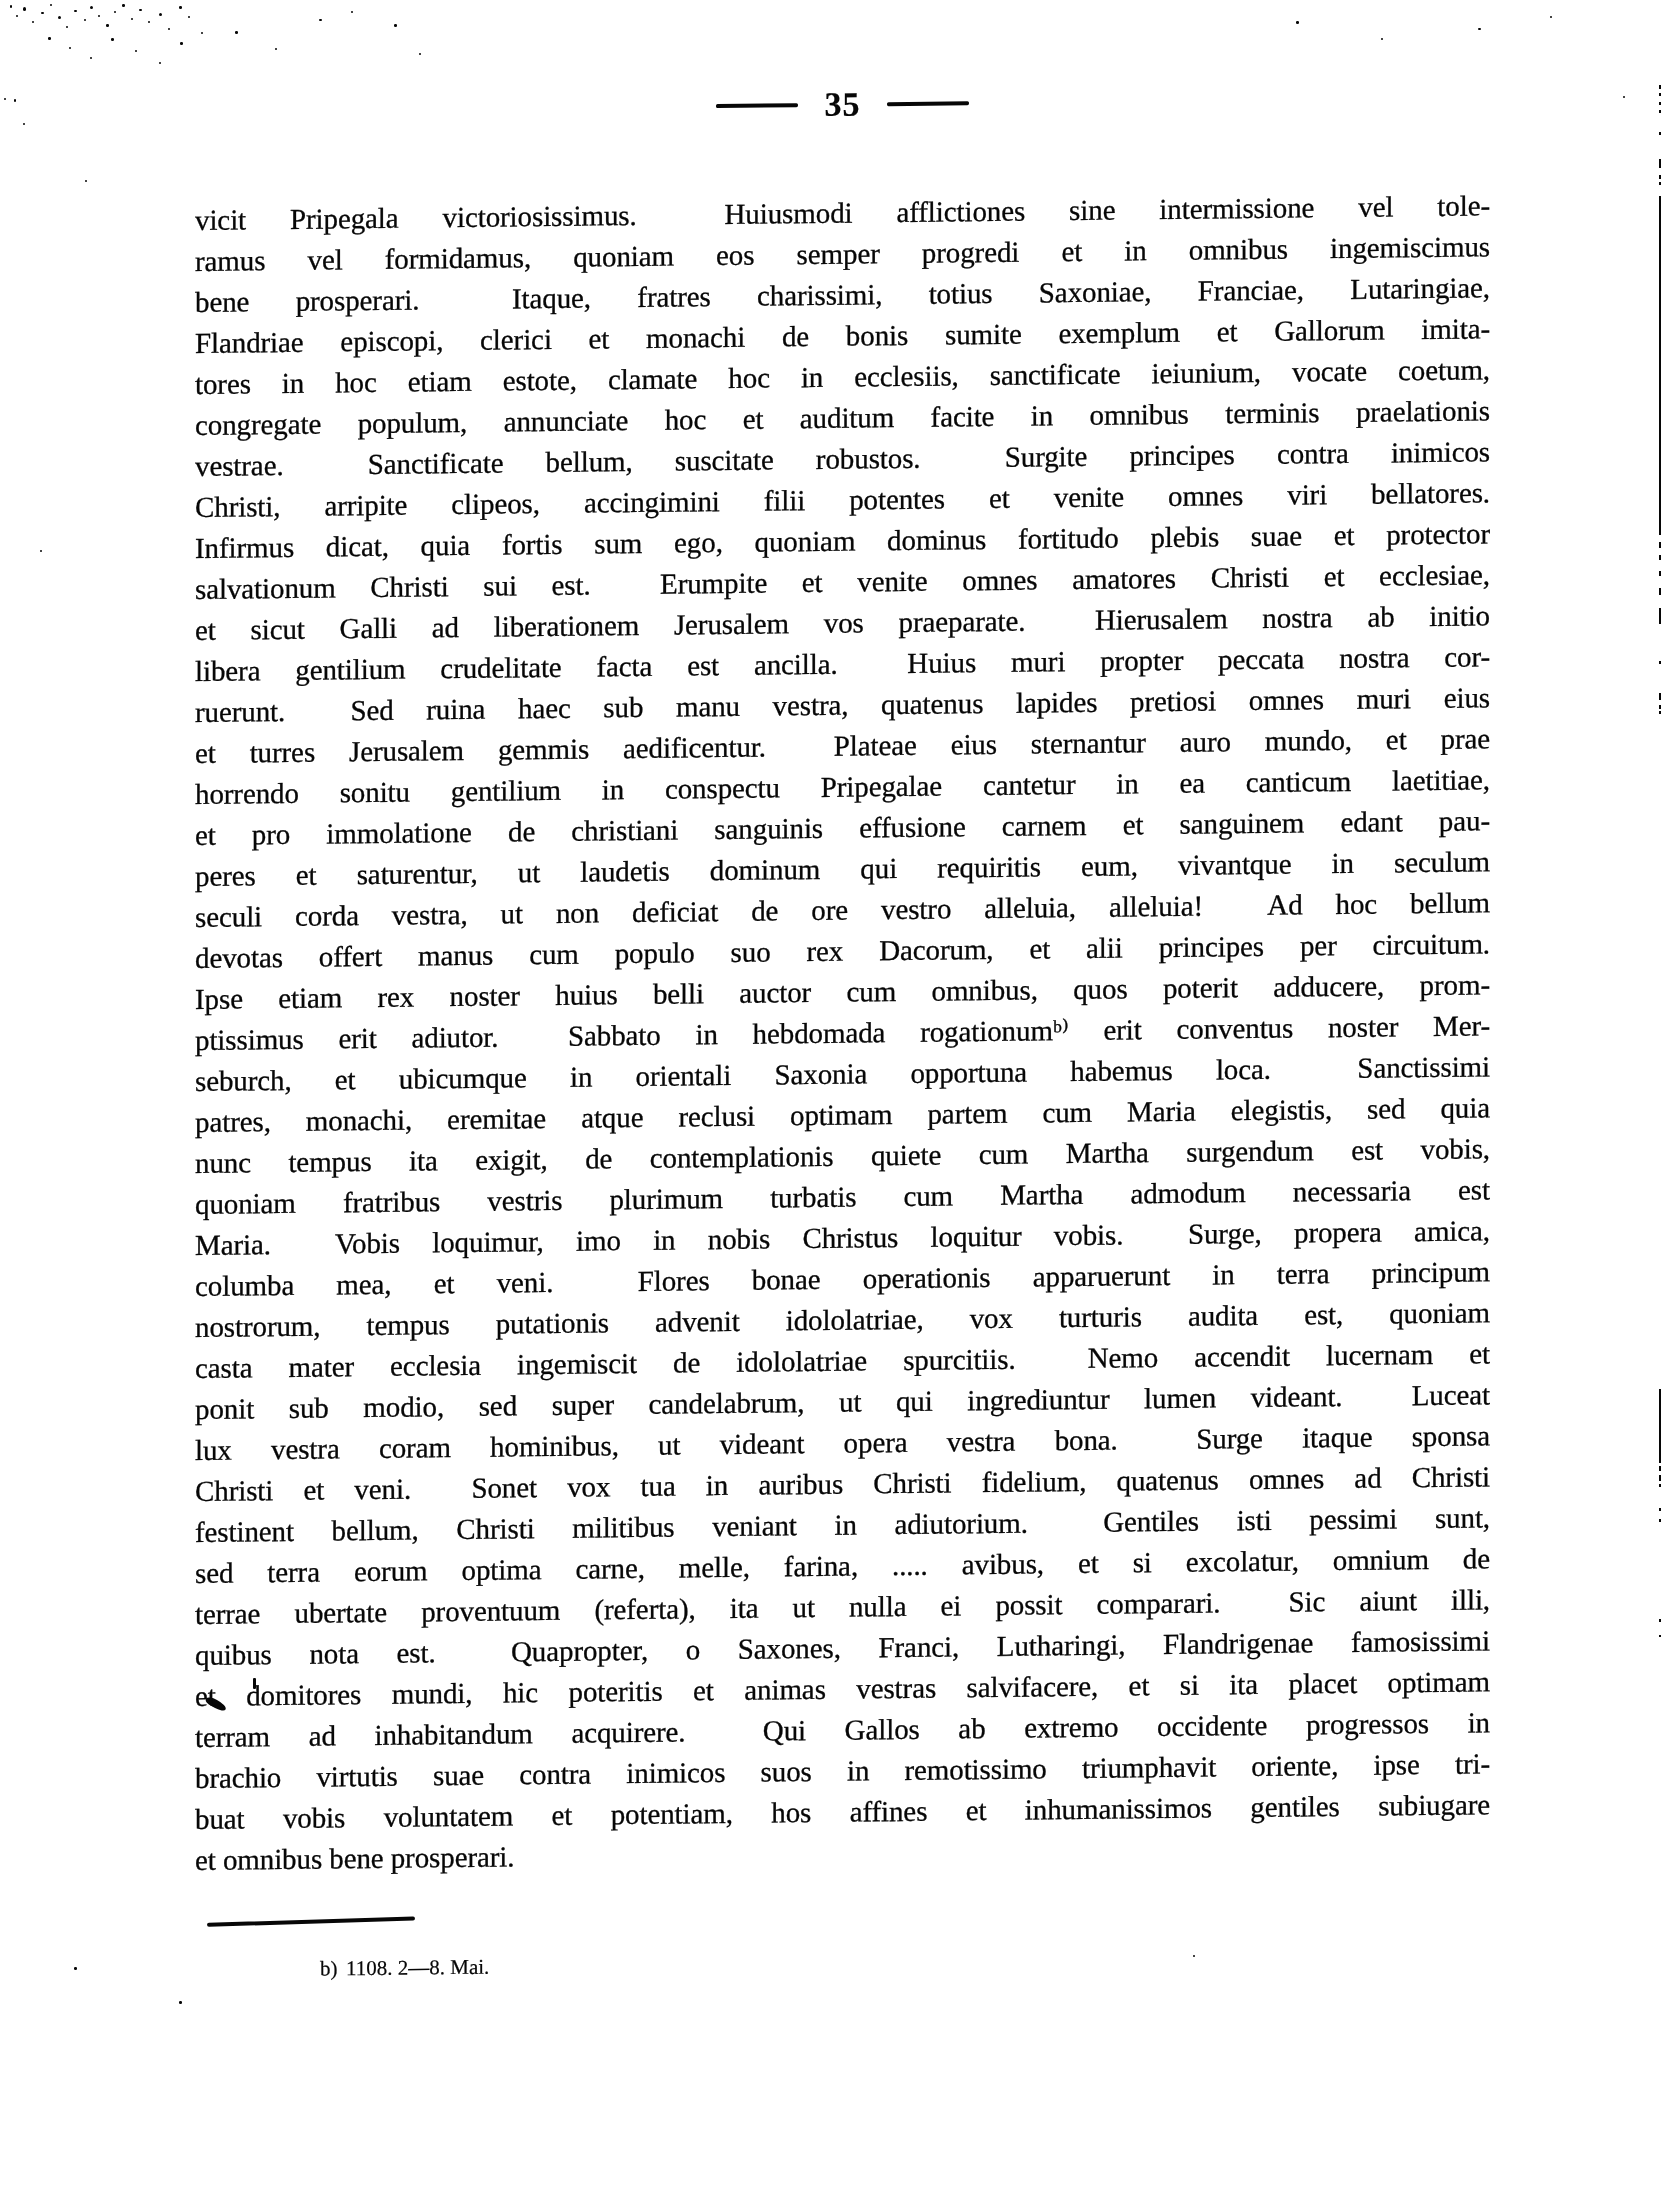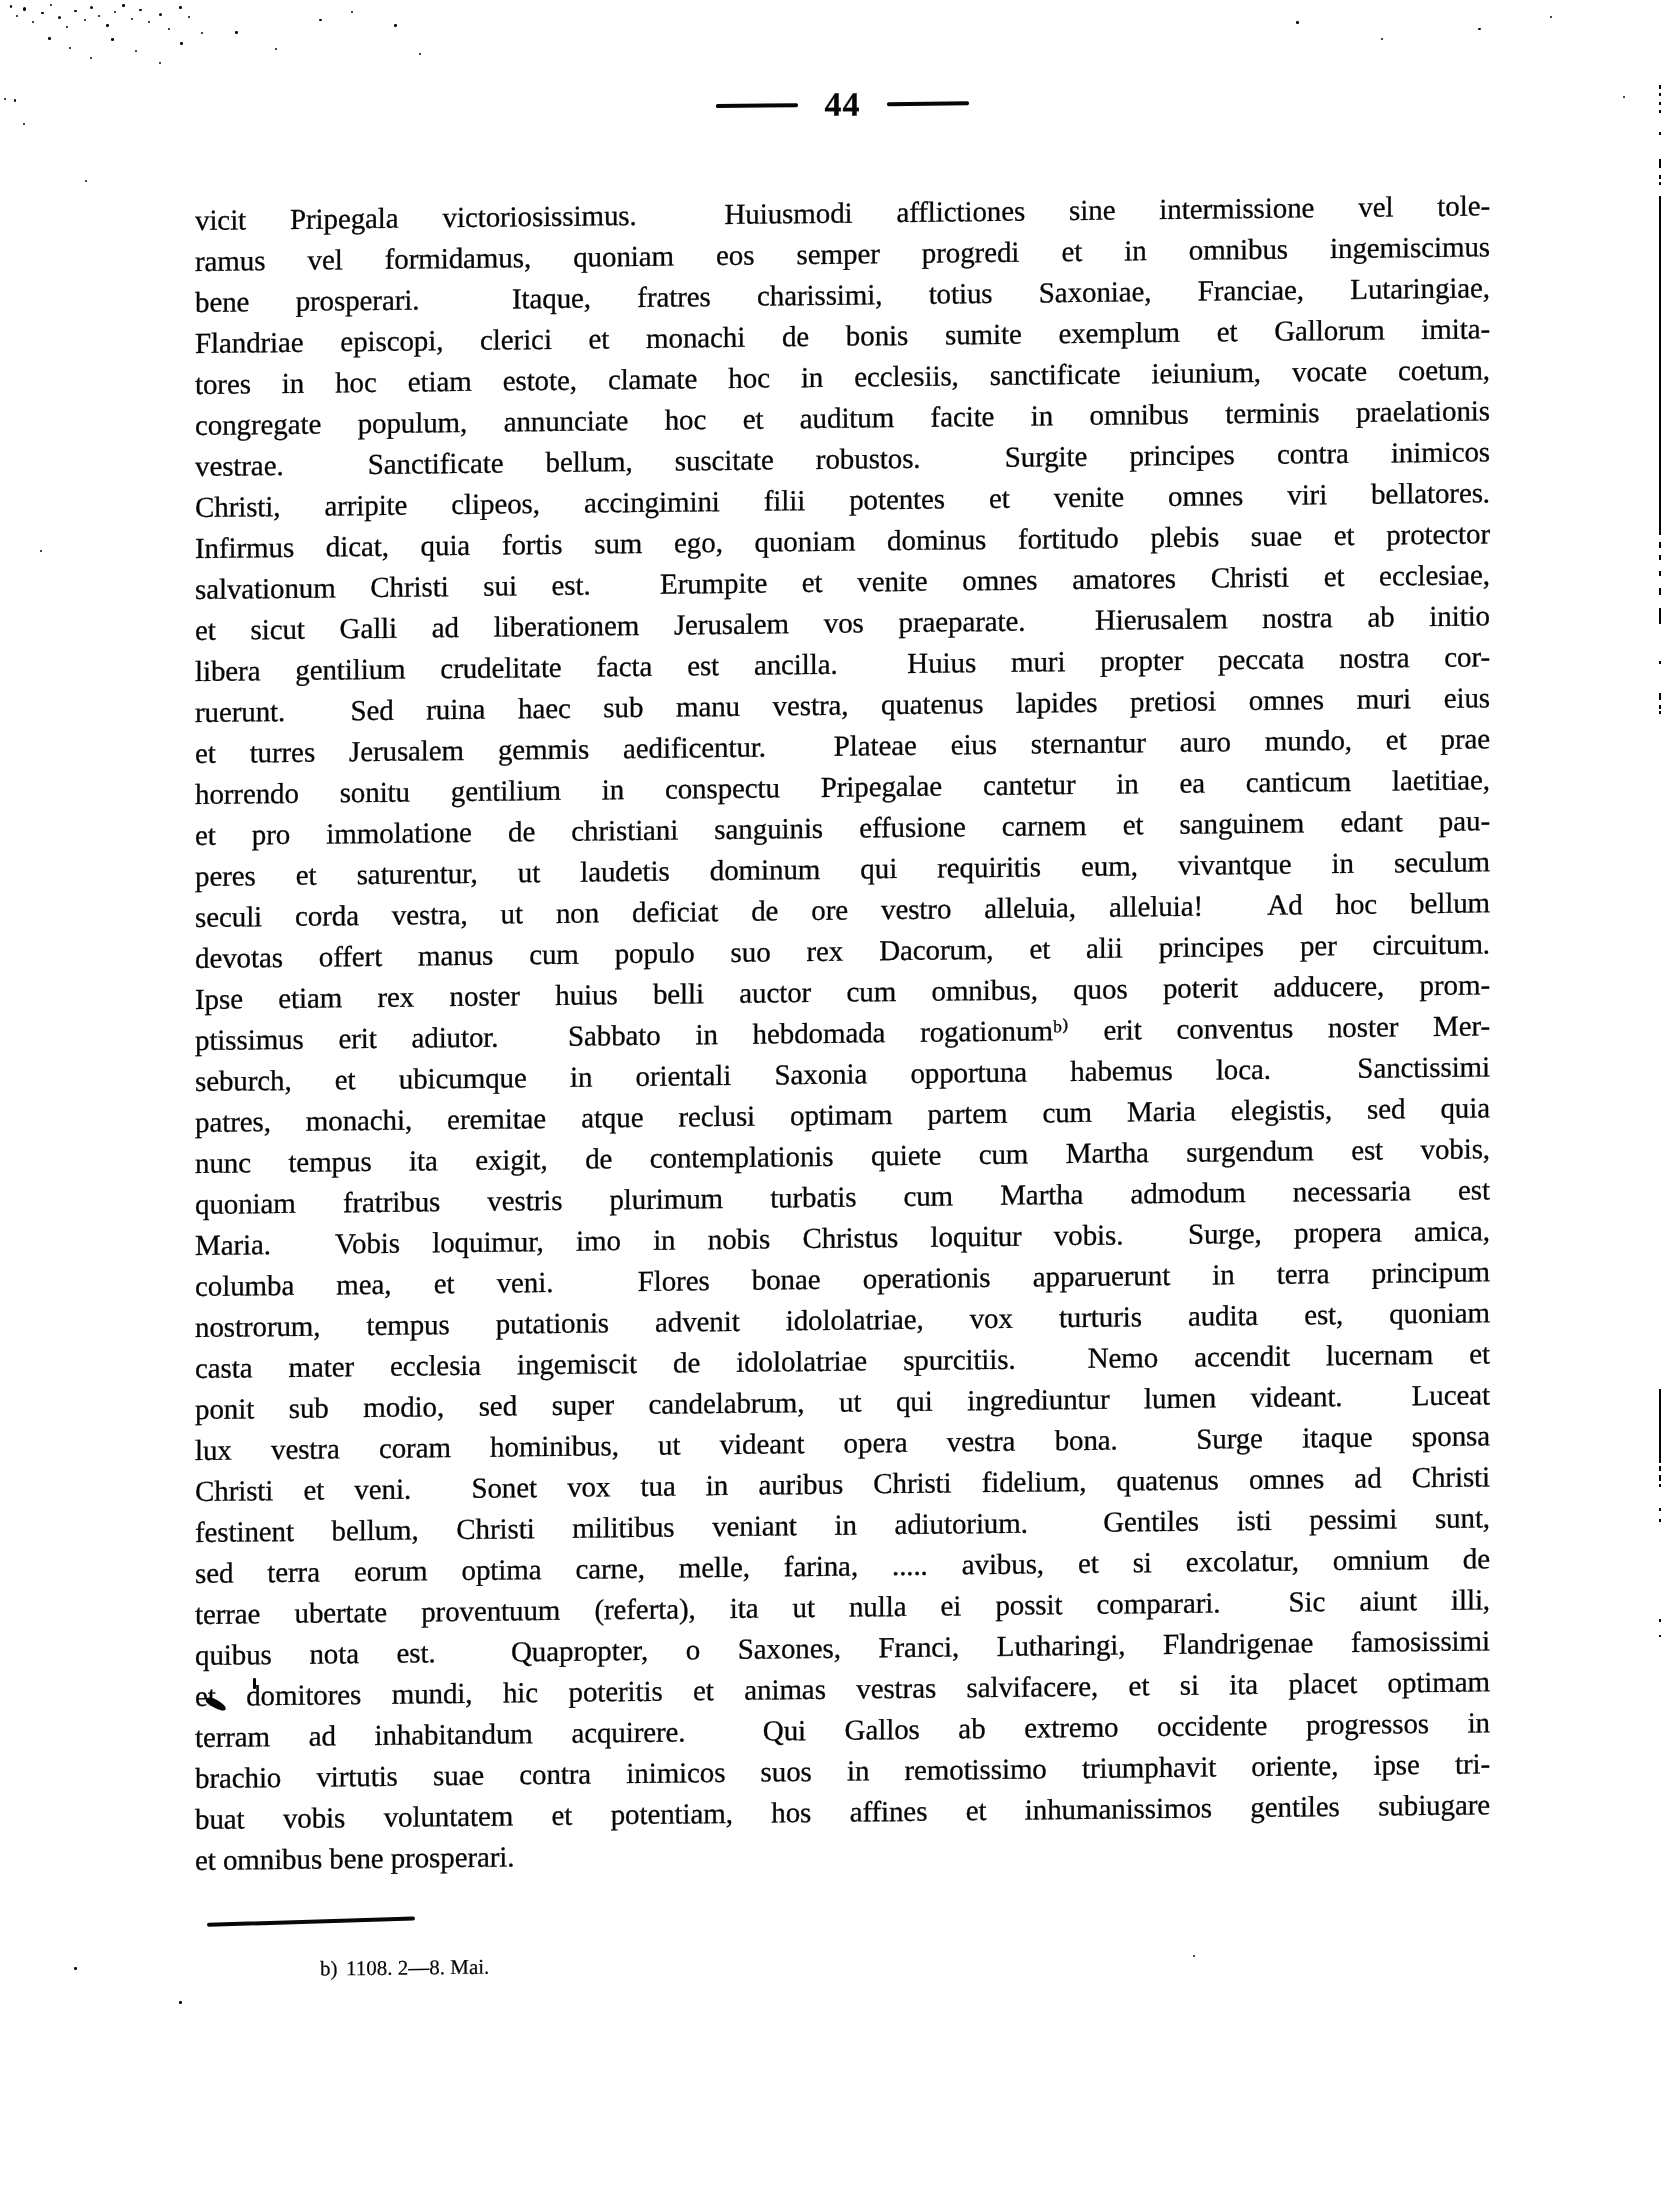--- a/index.html
+++ b/index.html
@@ -136,21 +136,21 @@
       <div class="vmark" style="left: 1659px; top: 1619px; height: 2.6px;"></div>
       <div class="vmark" style="left: 1659px; top: 1635px; height: 2.1px;"></div>
       <div class="swash"></div>
       <div class="tickmark"></div>
     </div>
 
   <div class="tilt">
 
     <div class="page-header">
       <span class="header-dash"></span>
-      <span class="pagenum">44</span>
+      <span class="pagenum">35</span>
       <span class="header-dash"></span>
     </div>
 
     <div class="lines">
         <div class="text-line">vicit Pripegala victoriosissimus.  Huiusmodi afflictiones sine intermissione vel tole-</div>
         <div class="text-line">ramus vel formidamus, quoniam eos semper progredi et in omnibus ingemiscimus</div>
         <div class="text-line">bene prosperari.  Itaque, fratres charissimi, totius Saxoniae, Franciae, Lutaringiae,</div>
         <div class="text-line">Flandriae episcopi, clerici et monachi de bonis sumite exemplum et Gallorum imita-</div>
         <div class="text-line">tores in hoc etiam estote, clamate hoc in ecclesiis, sanctificate ieiunium, vocate coetum,</div>
         <div class="text-line">congregate populum, annunciate hoc et auditum facite in omnibus terminis praelationis</div>

